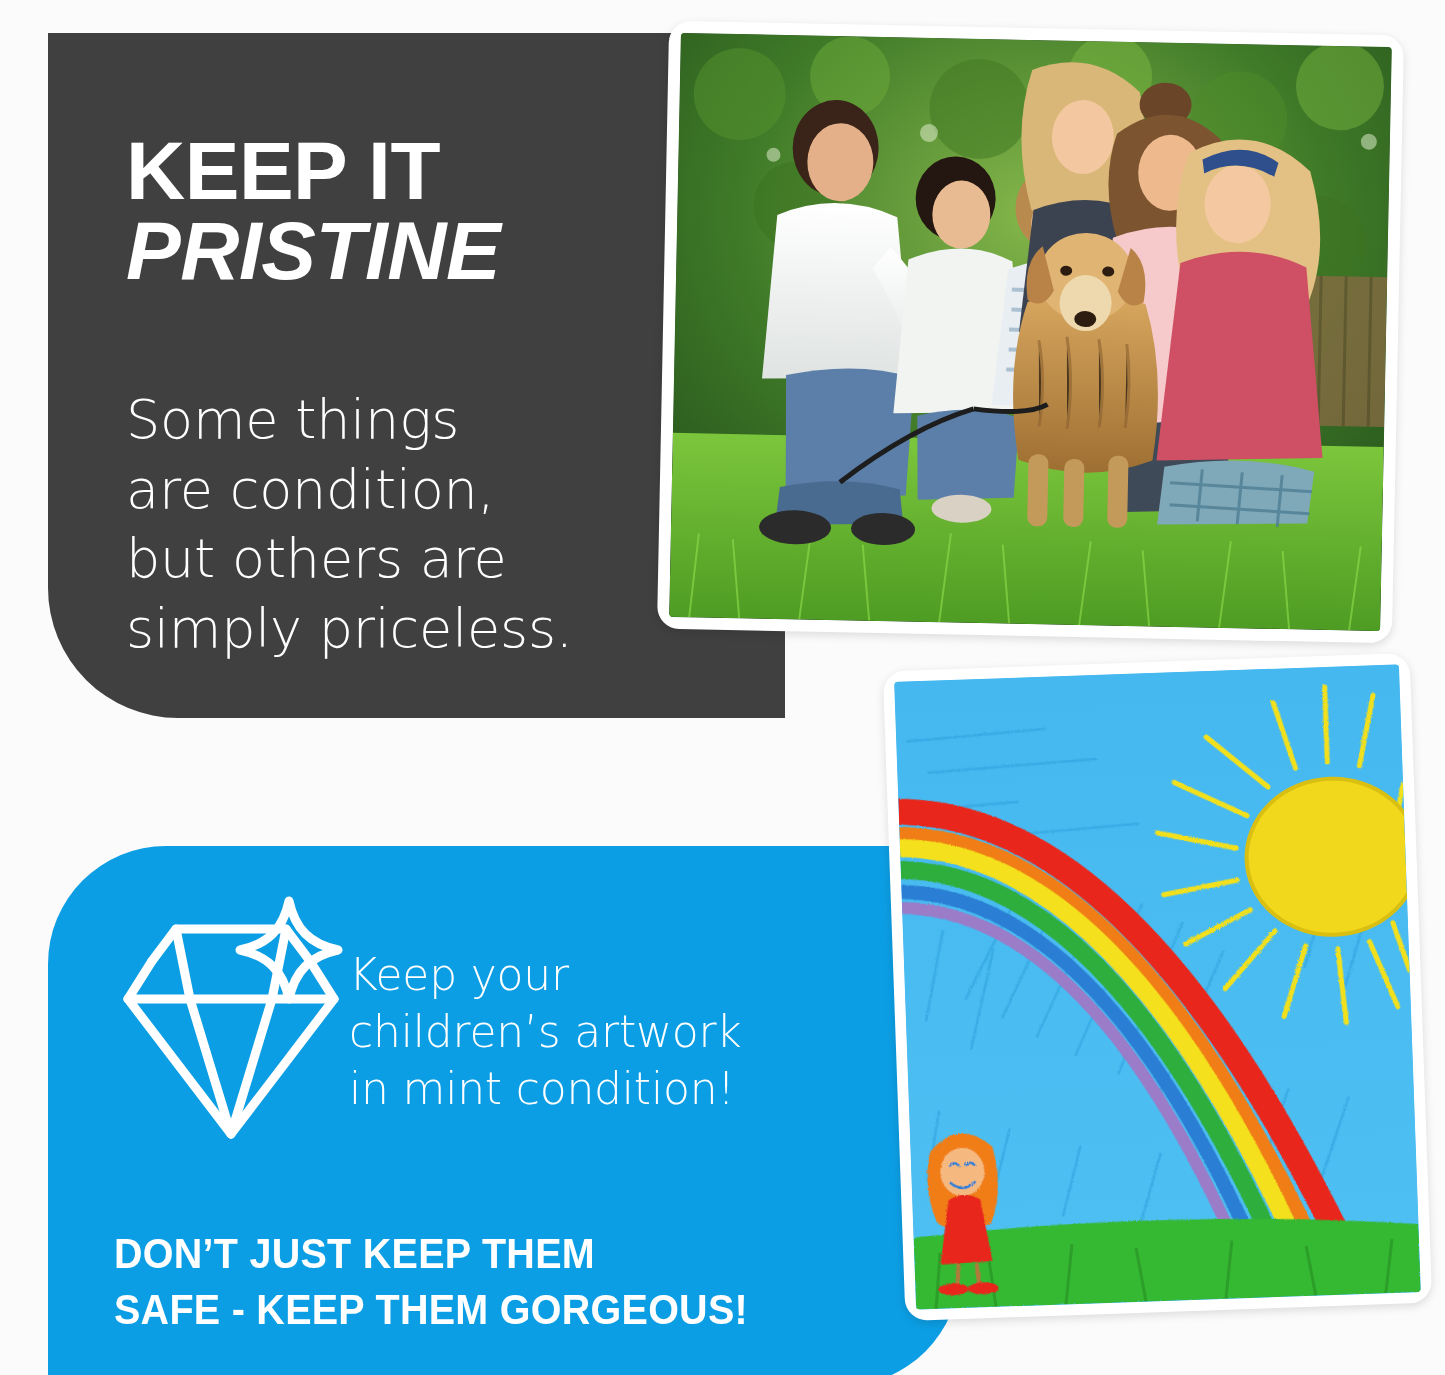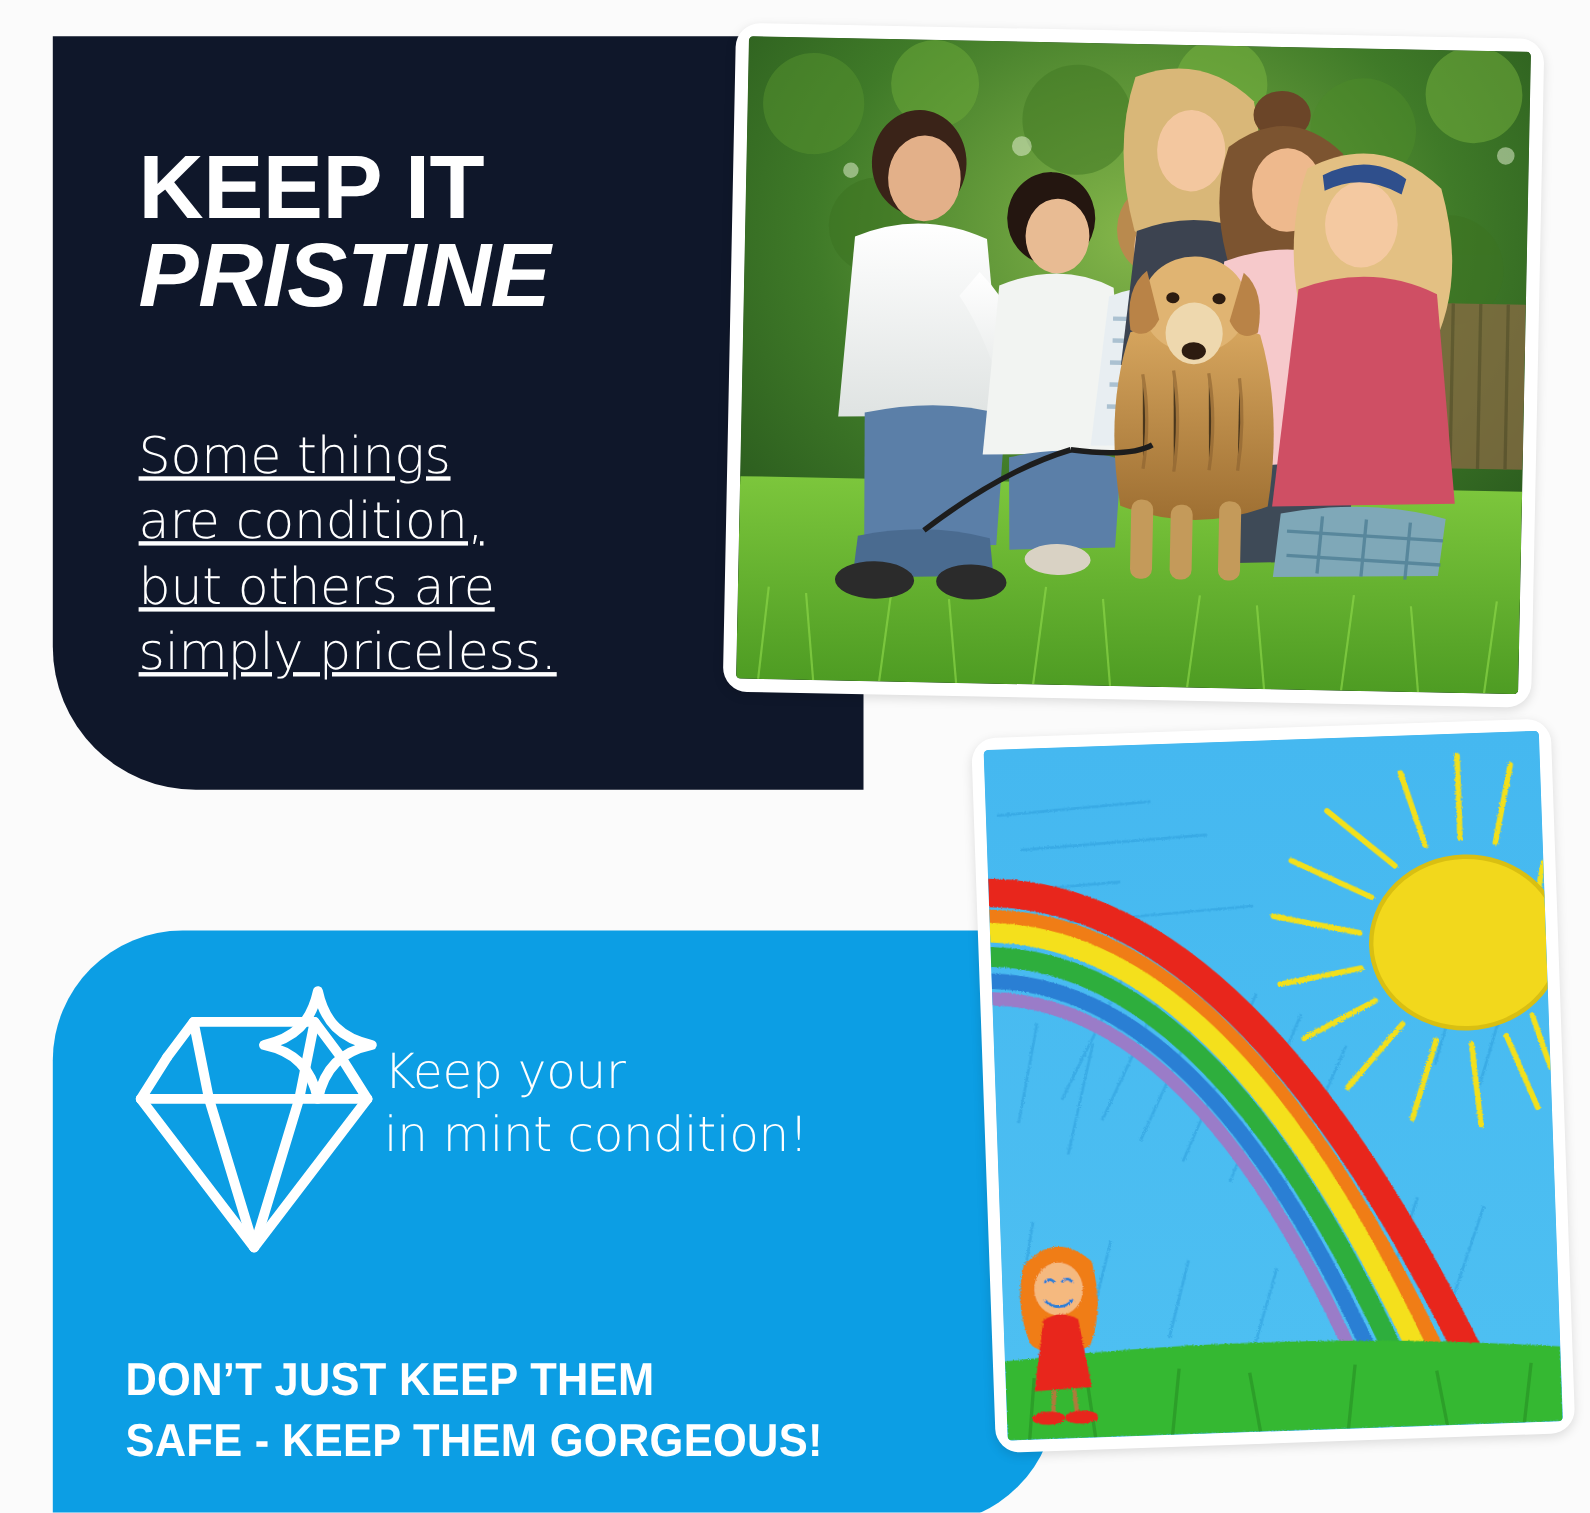--- a/index.html
+++ b/index.html
@@ -21,24 +21,23 @@
   .red-head{
     position:absolute;left:78px;top:98px;width:560px;
     color:#fff;font-weight:bold;font-size:82px;line-height:0.97;
     letter-spacing:-0.5px;
     font-family:"Liberation Sans", sans-serif;
     text-transform:uppercase;
   }
   .red-head .l2{display:block;font-style:italic;}
   .red-sub{
     position:absolute;left:78px;top:352px;width:500px;
-    color:#fff;font-size:46px;line-height:1.29;font-weight:300;
+    color:#fff;font-size:54px;line-height:1.29;font-weight:300;
     font-family:"DejaVu Sans", sans-serif;
     letter-spacing:-0.2px;
-    text-decoration:underline;
   }
   .red-sub span{display:block;}
 
   
   .blue-panel{
     position:absolute;left:48px;top:846px;width:912px;height:540px;
     background:var(--blue,#0c9ee4);
     border-radius:118px 0 118px 0;
     z-index:2;
   }
@@ -90,21 +89,21 @@
     width:100%;height:100%;border-radius:4px;overflow:hidden;position:relative;
     background:#3fb5ee;
   }
   .art-inner svg,.photo-inner svg{display:block;width:100%;height:100%;}
 </style>
 </head>
 <body style="--red: #d8141e; --blue: #0c9ee4; background: rgb(251, 251, 251);">
 
 <div class="stage">
 
-  <div class="red-panel" style="background: #0f172a;">
+  <div class="red-panel" style="background: #404040;">
     <div class="red-head">
       <span class="l1">KEEP IT</span>
       <span class="l2">PRISTINE</span>
     </div>
     <div class="red-sub">
       <span>Some things</span>
       <span>are condition,</span>
       <span>but others are</span>
       <span>simply priceless.</span>
     </div>
@@ -123,20 +122,21 @@
         <path d="M62 38 L76 108 L117 243"></path>
         <path d="M172 38 L158 108 L117 243"></path>
 
         <path d="M175 10 C181 38 196 53 224 59 C196 65 181 80 175 108
                  C169 80 154 65 126 59 C154 53 169 38 175 10 Z"></path>
       </svg>
     </div>
 
     <div class="blue-sub">
       <span>Keep your</span>
+      <span>children’s artwork</span>
       <span>in mint condition!</span>
     </div>
 
     <div class="blue-tag">
       <span>DON’T JUST KEEP THEM</span>
       <span>SAFE - KEEP THEM GORGEOUS!</span>
     </div>
   </div>
 
   <div class="photo-card">

